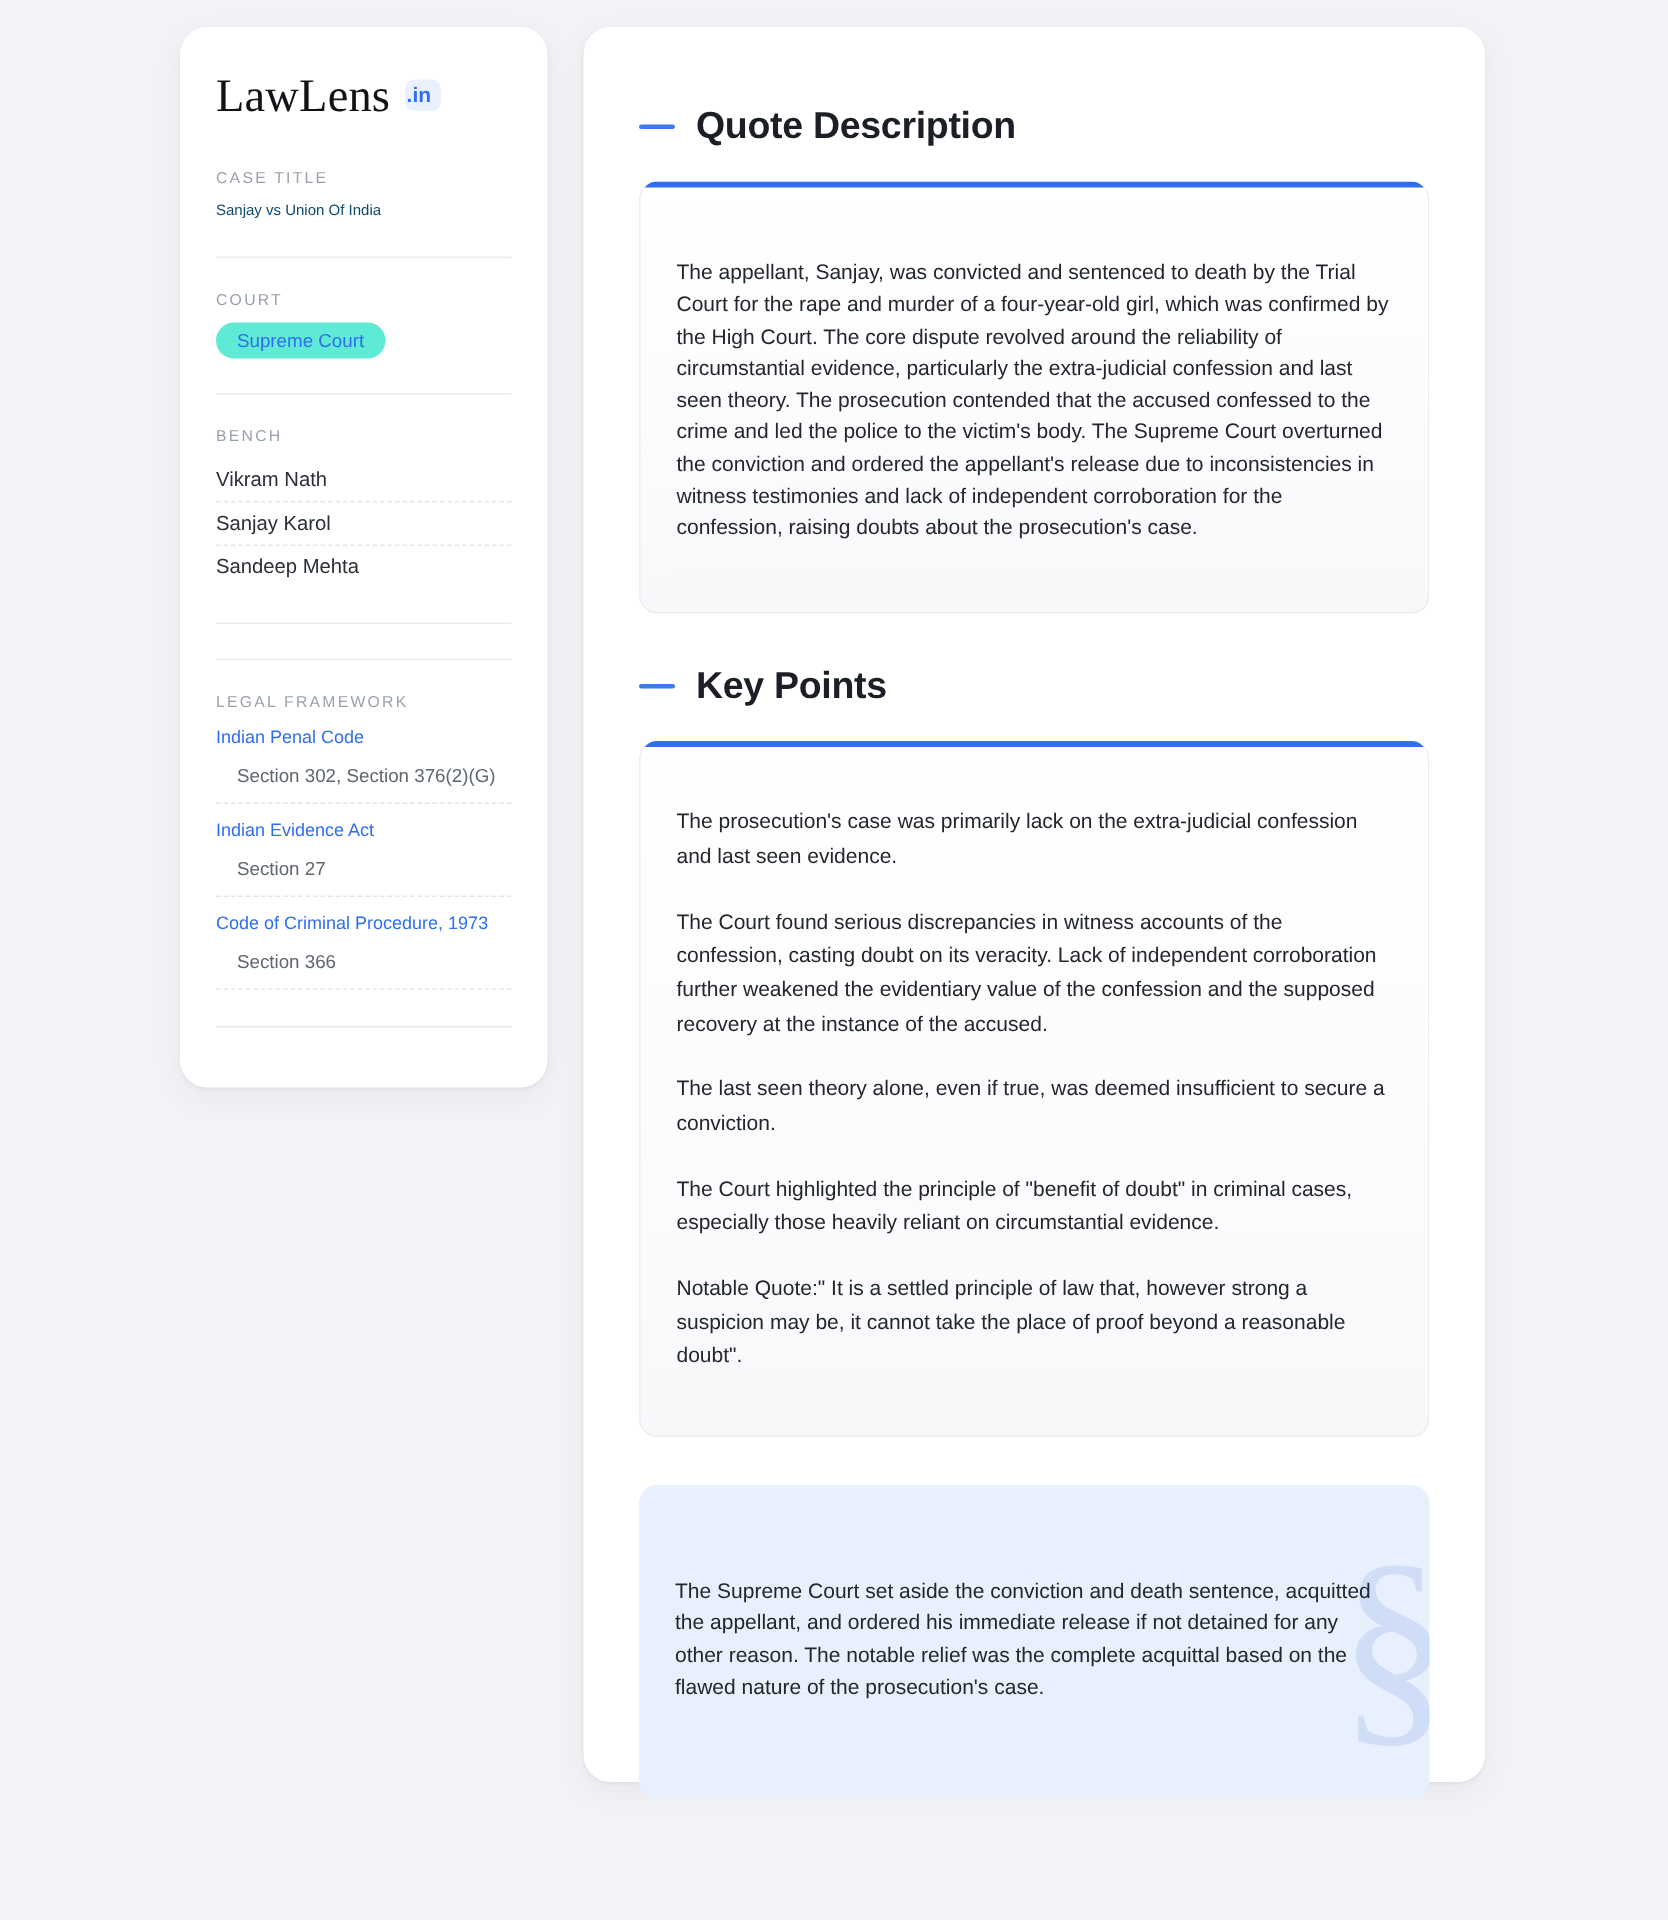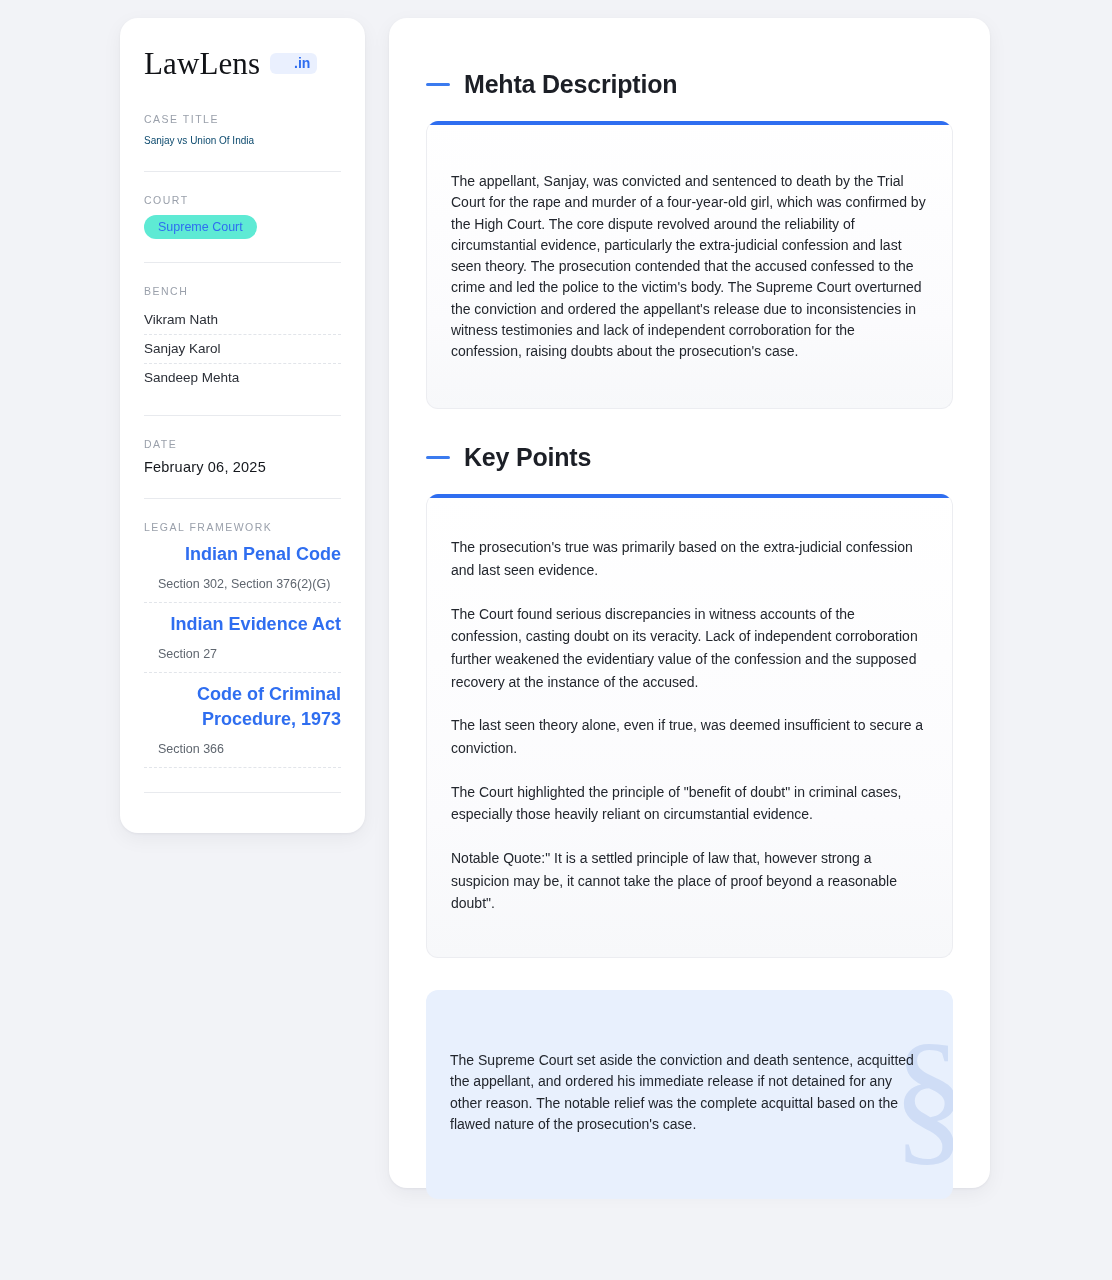--- a/index.html
+++ b/index.html
@@ -44,21 +44,21 @@
     line-height: 1;
     color: #111317;
     letter-spacing: .1px;
   }
   .brand-badge {
     background: #eaf0fe;
     color: #2f6ef0;
     font-size: 14px;
     font-weight: bold;
     border-radius: 6px;
-    padding: 3px 7px 4px 24px;
+    padding: 3px 7px 4px 1px;
     line-height: 1;
   }
 
   .field { margin-bottom: 0; }
 
   .field-label {
     font-size: 10.5px;
     letter-spacing: 1.5px;
     color: #9aa0ab;
     text-transform: uppercase;
@@ -95,26 +95,25 @@
   }
   .bench-item:last-child { border-bottom: none; }
 
   .date-value {
     font-size: 14.5px;
     color: #15181d;
     letter-spacing: .2px;
   }
 
   .law-name {
-    font-size: 18px;
-    font-weight: bold;
+    font-size: 12px;
+    font-weight: normal;
     color: #2f6ef0;
     line-height: 1.35;
     margin-top: 4px;
-    text-align: right;
   }
   .law-sections {
     font-size: 12.5px;
     color: #5f666f;
     padding: 10px 0 9px 14px;
     border-bottom: 1px dashed #e2e5ea;
     margin-bottom: 9px;
     line-height: 1.35;
   }
 
@@ -245,24 +244,20 @@
 
     <div class="field">
       <div class="field-label">BENCH</div>
       <div class="bench-item">Vikram Nath</div>
       <div class="bench-item">Sanjay Karol</div>
       <div class="bench-item">Sandeep Mehta</div>
     </div>
 
     <div class="hr-solid"></div>
 
-    <div class="field">
-      <div class="field-label">DATE</div>
-      <div class="date-value">February 06, 2025</div>
-    </div>
 
     <div class="hr-solid"></div>
 
     <div class="field">
       <div class="field-label">LEGAL FRAMEWORK</div>
 
       <div>
         <div class="law-name">Indian Penal Code</div>
         <div class="law-sections">Section 302, Section 376(2)(G)</div>
       </div>
@@ -280,39 +275,39 @@
       <div class="tail-rule"></div>
     </div>
 
   </aside>
 
   <main class="main">
 
     <section class="section">
       <div class="section-head">
         <span class="head-dash"></span>
-        <h2 class="head-title">Mehta Description</h2>
+        <h2 class="head-title">Quote Description</h2>
       </div>
       <div class="card">
         <div class="card-topbar"></div>
         <div class="card-body">
           <p class="brief-text">The appellant, Sanjay, was convicted and sentenced to death by the Trial Court for the rape and murder of a four-year-old girl, which was confirmed by the High Court. The core dispute revolved around the reliability of circumstantial evidence, particularly the extra-judicial confession and last seen theory. The prosecution contended that the accused confessed to the crime and led the police to the victim's body. The Supreme Court overturned the conviction and ordered the appellant's release due to inconsistencies in witness testimonies and lack of independent corroboration for the confession, raising doubts about the prosecution's case.</p>
         </div>
       </div>
     </section>
 
     <section class="section section-key">
       <div class="section-head">
         <span class="head-dash"></span>
         <h2 class="head-title">Key Points</h2>
       </div>
       <div class="card">
         <div class="card-topbar"></div>
         <div class="card-body keypoints">
-          <p class="kp">The prosecution's true was primarily based on the extra-judicial confession and last seen evidence.</p>
+          <p class="kp">The prosecution's case was primarily lack on the extra-judicial confession and last seen evidence.</p>
           <p class="kp">The Court found serious discrepancies in witness accounts of the confession, casting doubt on its veracity. Lack of independent corroboration further weakened the evidentiary value of the confession and the supposed recovery at the instance of the accused.</p>
           <p class="kp">The last seen theory alone, even if true, was deemed insufficient to secure a conviction.</p>
           <p class="kp">The Court highlighted the principle of "benefit of doubt" in criminal cases, especially those heavily reliant on circumstantial evidence.</p>
           <p class="kp">Notable Quote:" It is a settled principle of law that, however strong a suspicion may be, it cannot take the place of proof beyond a reasonable doubt".</p>
         </div>
       </div>
     </section>
 
     <section class="section section-final">
       <div class="final-card">

